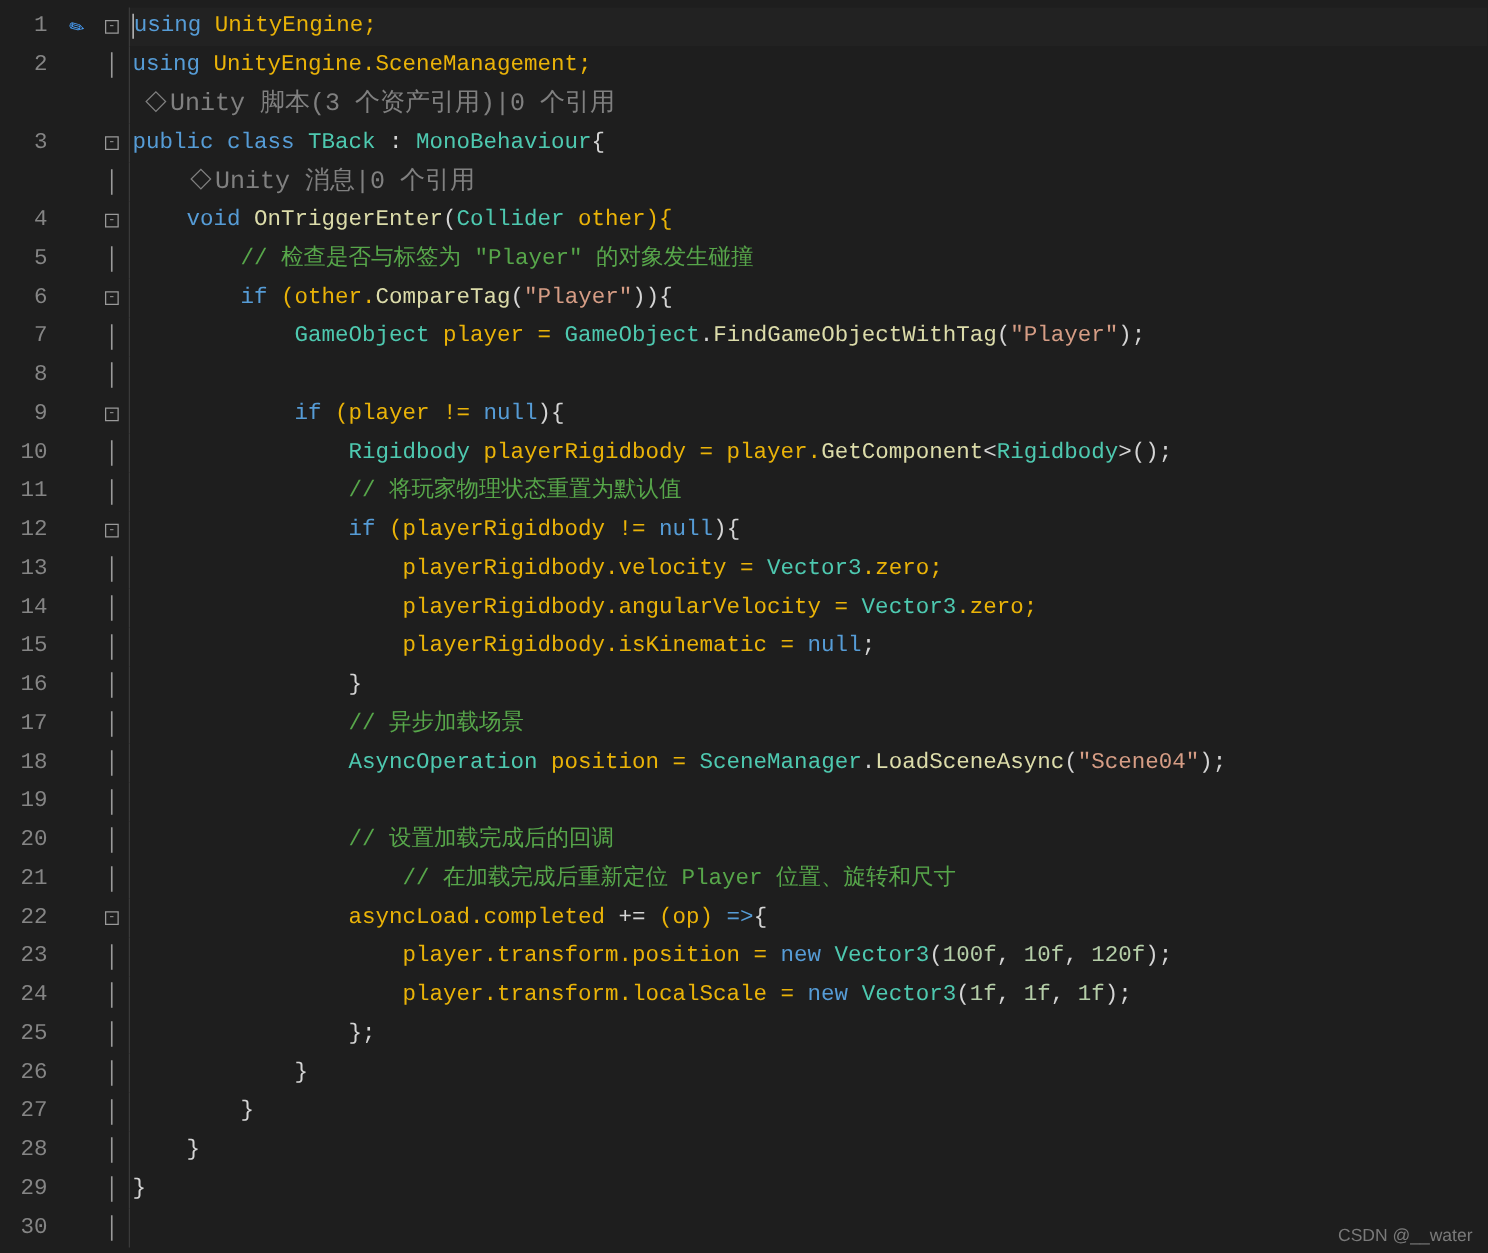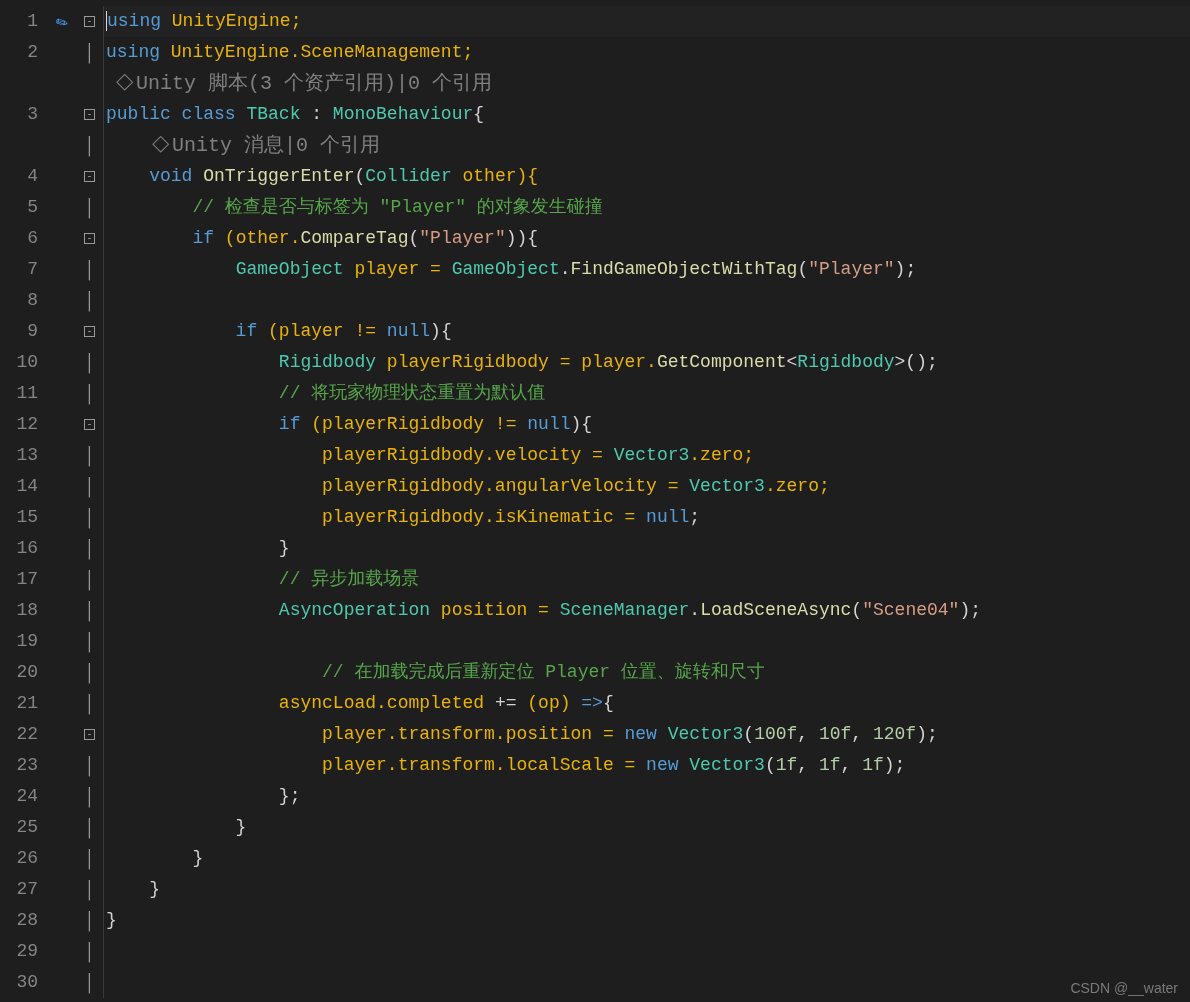--- a/index.html
+++ b/index.html
@@ -232,20 +232,21 @@
     <div class="row"><span>                </span><span class="type">Rigidbody</span><span class="ident"> playerRigidbody = player.</span><span class="method">GetComponent</span><span class="punct">&lt;</span><span class="type">Rigidbody</span><span class="punct">&gt;();</span></div>
     <div class="row"><span class="comment">                // 将玩家物理状态重置为默认值</span></div>
     <div class="row"><span class="kw">                if</span><span class="ident"> (playerRigidbody != </span><span class="kw">null</span><span class="punct">){</span></div>
     <div class="row"><span class="ident">                    playerRigidbody.velocity = </span><span class="type">Vector3</span><span class="ident">.zero;</span></div>
     <div class="row"><span class="ident">                    playerRigidbody.angularVelocity = </span><span class="type">Vector3</span><span class="ident">.zero;</span></div>
     <div class="row"><span class="ident">                    playerRigidbody.isKinematic = </span><span class="kw">null</span><span class="punct">;</span></div>
     <div class="row"><span class="punct">                }</span></div>
     <div class="row"><span class="comment">                // 异步加载场景</span></div>
     <div class="row"><span>                </span><span class="type">AsyncOperation</span><span class="ident"> position = </span><span class="type">SceneManager</span><span class="punct">.</span><span class="method">LoadSceneAsync</span><span class="punct">(</span><span class="str">"Scene04"</span><span class="punct">);</span></div>
     <div class="row"><span></span></div>
+    <div class="row"><span class="comment">                // 设置加载完成后的回调</span></div>
     <div class="row"><span class="comment">                    // 在加载完成后重新定位 Player 位置、旋转和尺寸</span></div>
     <div class="row"><span class="ident">                asyncLoad.completed </span><span class="punct">+=</span><span class="ident"> (op) </span><span class="kw">=&gt;</span><span class="punct">{</span></div>
     <div class="row"><span class="ident">                    player.transform.position = </span><span class="kw">new</span><span class="type"> Vector3</span><span class="punct">(</span><span class="num">100f</span><span class="punct">, </span><span class="num">10f</span><span class="punct">, </span><span class="num">120f</span><span class="punct">);</span></div>
     <div class="row"><span class="ident">                    player.transform.localScale = </span><span class="kw">new</span><span class="type"> Vector3</span><span class="punct">(</span><span class="num">1f</span><span class="punct">, </span><span class="num">1f</span><span class="punct">, </span><span class="num">1f</span><span class="punct">);</span></div>
     <div class="row"><span class="punct">                };</span></div>
     <div class="row"><span class="punct">            }</span></div>
     <div class="row"><span class="punct">        }</span></div>
     <div class="row"><span class="punct">    }</span></div>
     <div class="row"><span class="punct">}</span></div>
   </div>

